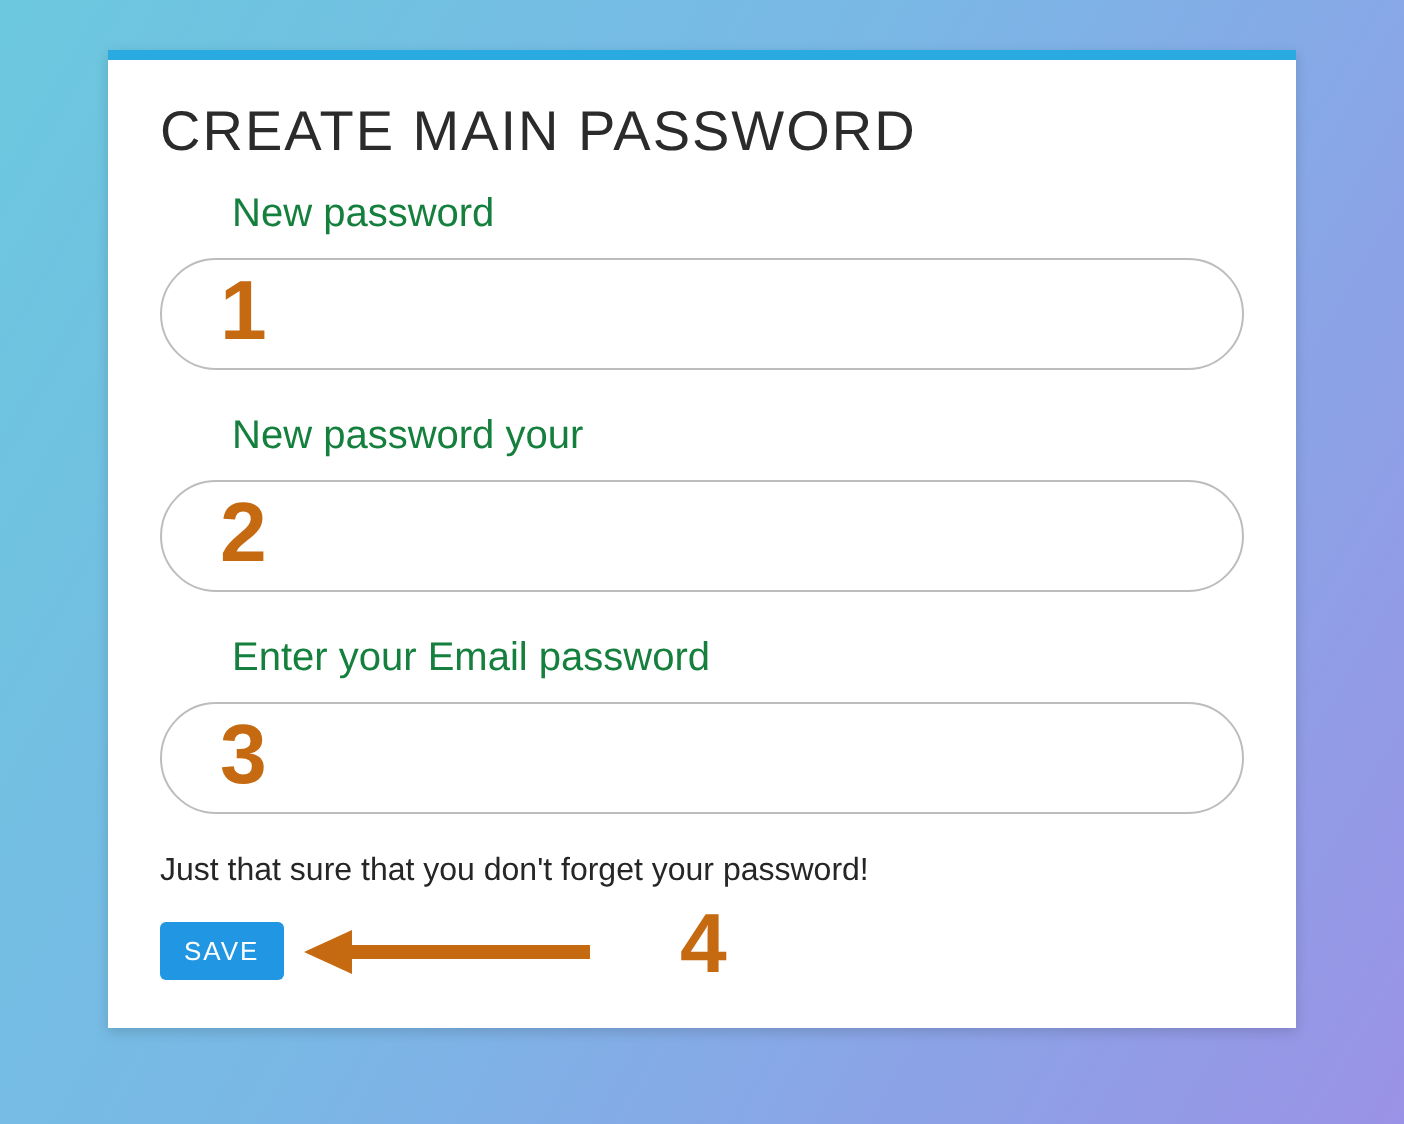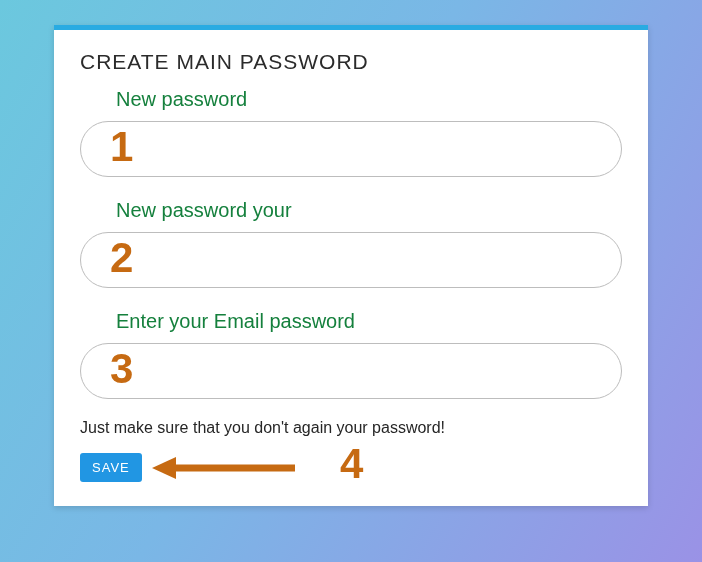--- a/index.html
+++ b/index.html
@@ -14,21 +14,21 @@
   .card {
     position: relative;
     margin: 25px 54px 0 54px;
     background: #ffffff;
     border-top: 5px solid #29abe2;
     box-shadow: 0 2px 6px rgba(0,0,0,0.15);
     padding: 20px 26px 24px 26px;
     box-sizing: border-box;
   }
   .title {
-    font-size: 21px;
+    font-size: 28px;
     letter-spacing: 1px;
     color: #2b2b2b;
     margin-bottom: 14px;
   }
   .field-label {
     font-size: 20px;
     color: #15803d;
     margin-left: 36px;
     margin-bottom: 10px;
   }
@@ -119,21 +119,21 @@
     <input type="password" class="pill-input" value="" style="">
     <div class="anno-number">2</div>
   </div>
 
   <div class="field-label">Enter your Email password</div>
   <div class="field-wrap">
     <input type="text" class="pill-input" value="" style="">
     <div class="anno-number">3</div>
   </div>
 
-  <div class="note">Just make sure that you don't again your password!</div>
+  <div class="note">Just that sure that you don't forget your password!</div>
 
   <div class="save-row">
     <button class="save-btn">SAVE</button>
     <div class="arrow-anno">
       <svg width="150" height="30" viewBox="0 0 150 30">
         <line x1="20" y1="15" x2="145" y2="15" stroke="#c66a12" stroke-width="7"></line>
         <polygon points="2,15 26,4 26,26" fill="#c66a12"></polygon>
       </svg>
       <span class="anno-4">4</span>
     </div>

